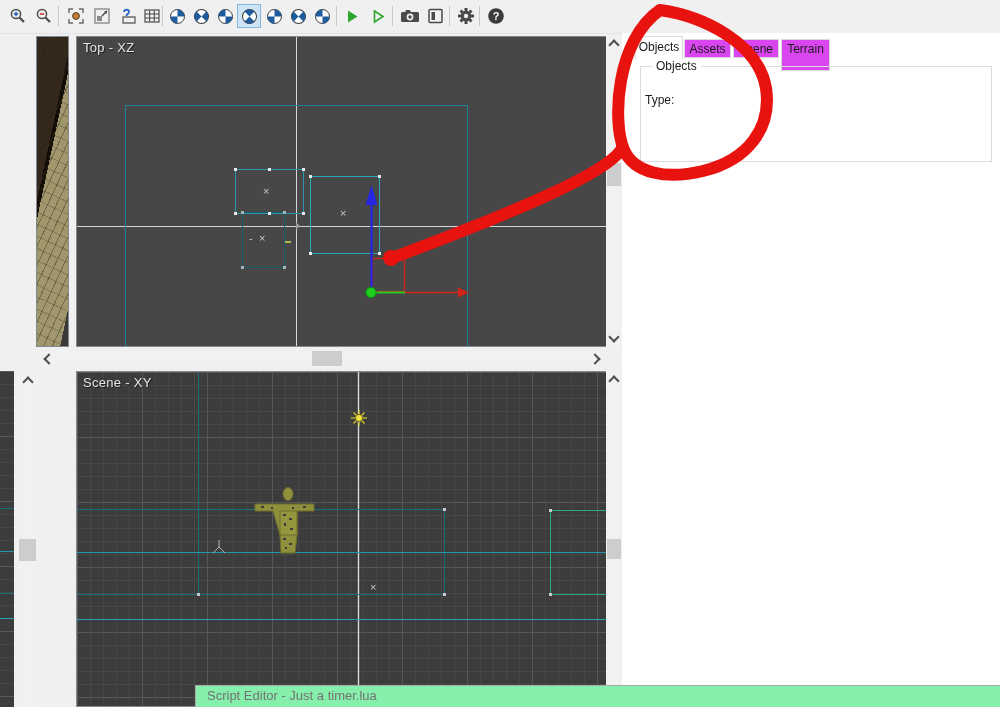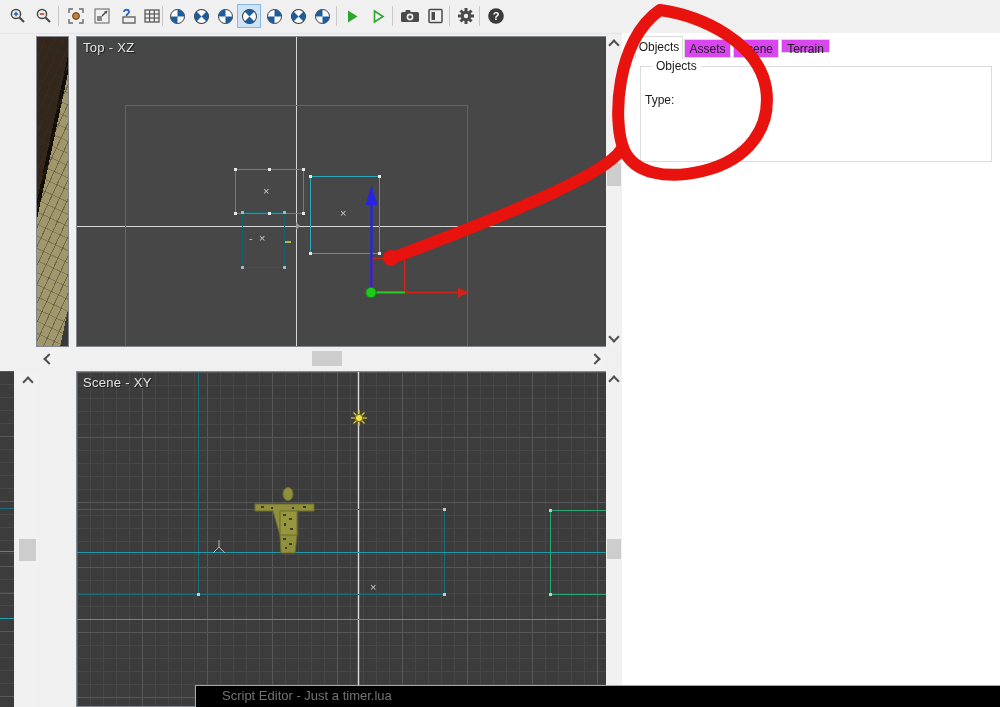--- a/index.html
+++ b/index.html
@@ -59,23 +59,23 @@
   .groupbox{position:absolute;border:1px solid #dcdcdc;box-sizing:border-box;}
   .grouplegend{position:absolute;background:#ffffff;padding:0 4px;font-size:12px;}
   .combo{position:absolute;box-sizing:border-box;border:1px solid #7a7a7a;
          background:linear-gradient(#f3f3f3,#e4e4e6);height:23px;
          display:flex;align-items:center;padding-left:8px;font-size:12px;color:#1a1a1a;}
   .combo .chev{position:absolute;right:9px;top:8px;width:5px;height:5px;
                border-color:#303030;border-width:1.5px;}
   .fieldlabel{position:absolute;font-size:12px;color:#1a1a1a;}
 
   
-  #scriptbar{left:195px;top:685px;width:805px;height:22px;background:#000000;
+  #scriptbar{left:195px;top:685px;width:805px;height:22px;background:#86efac;
              border-top:1px solid #a8a8a8;border-left:1px solid #a8a8a8;box-sizing:border-box;
-             color:#737373;font-size:13px;line-height:20px;padding-left:26px;}
+             color:#737373;font-size:13px;line-height:20px;padding-left:11px;}
 
   
   #annotation{left:0;top:0;width:1000px;height:707px;pointer-events:none;z-index:50;}
   svg{display:block;}
 </style>
 </head>
 <body>
 
 <div id="stage">
 
@@ -388,21 +388,21 @@
 
     <div class="tab active" style="left:13px;top:3px;width:48px;height:23px">
       <span>Objects</span>
     </div>
     <div class="tab" style="left:62px;top:6px;width:47px;height:19px">
       <span>Assets</span>
     </div>
     <div class="tab" style="left:111px;top:6px;width:46px;height:19px">
       <span>Scene</span>
     </div>
-    <div class="tab" style="left:159px;top:6px;width:49px;height:14px">
+    <div class="tab" style="left:159px;top:6px;width:49px;height:32px">
       <span>Terrain</span>
     </div>
 
     <div class="groupbox" style="left:18px;top:33px;width:352px;height:96px"></div>
     <span class="grouplegend" style="left:30px;top:26px">Objects</span>
 
     <span class="fieldlabel" style="left:23px;top:60px">Type:</span>
   </div>
 
   <div id="scriptbar" class="abs">

